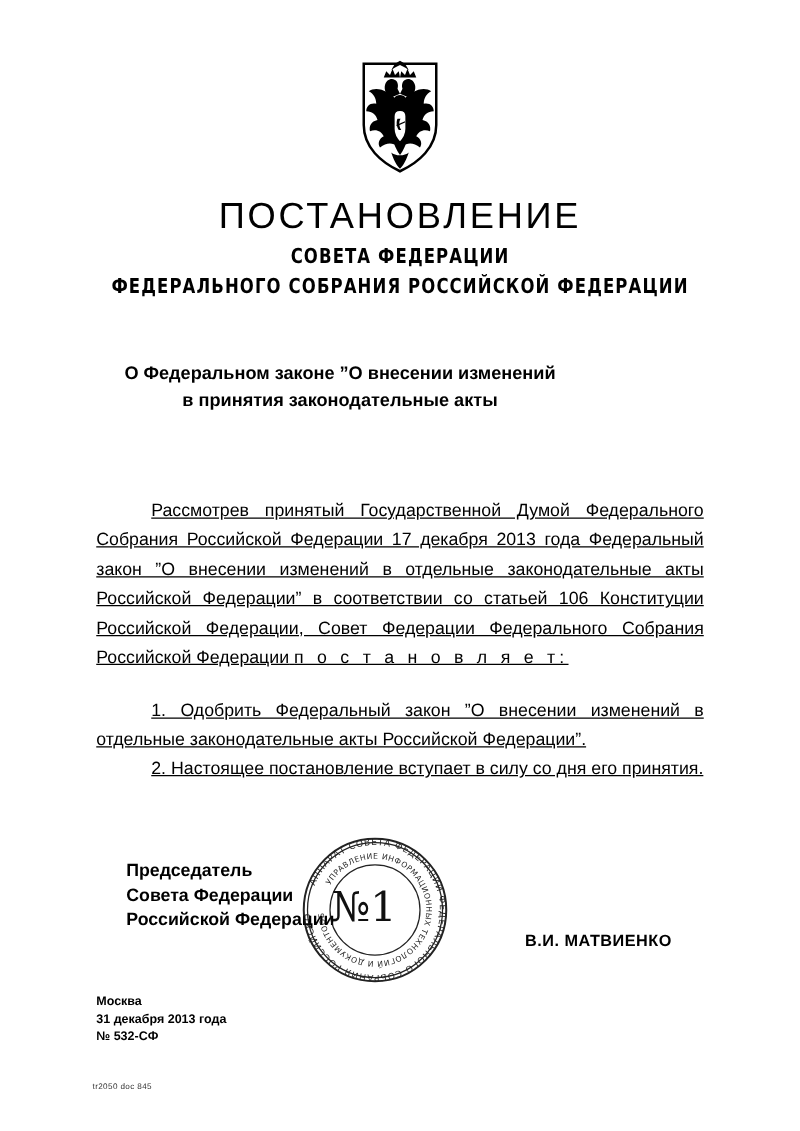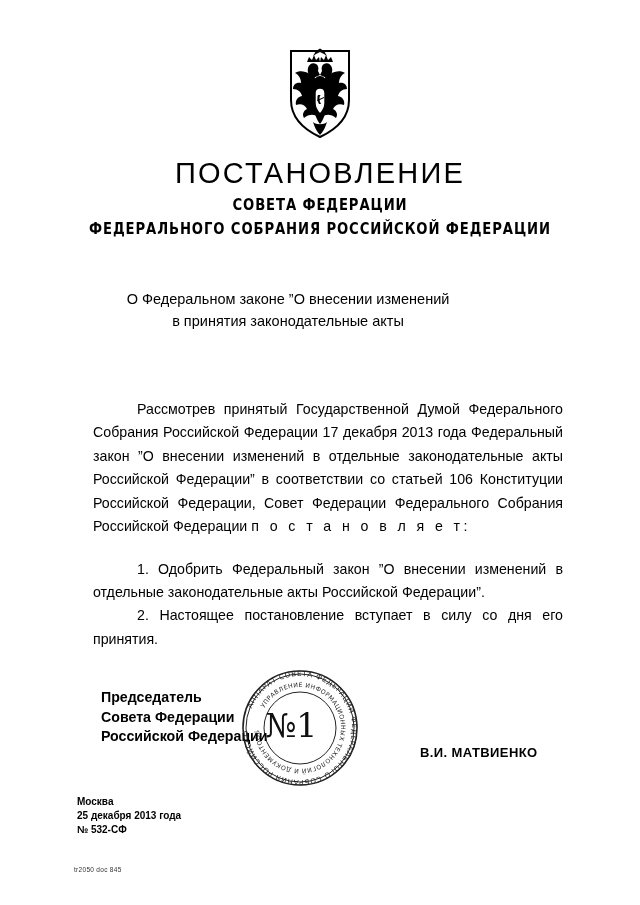--- a/index.html
+++ b/index.html
@@ -66,43 +66,44 @@
     font-weight: 700;
     letter-spacing: 1.1px;
     font-family: "DejaVu Sans", sans-serif;
     transform: scaleX(0.80);
   }
 
   
   .subject {
     position: absolute;
     top: 288px;
-    left: 16px;
+    left: 0;
     width: 544px;
     text-align: center;
     font-size: 14.5px;
-    font-weight: 400;
+    font-weight: 700;
     line-height: 1.55;
   }
 
   
   .body-text {
     position: absolute;
     top: 398px;
     left: 77px;
     width: 486px;
     font-size: 14.2px;
     line-height: 1.65;
     text-align: justify;
   }
   .body-text p {
-    margin: 0 0 0 16px;
+    margin: 0 0 0 0;
     text-indent: 44px;
     text-align: justify;
     text-justify: inter-word;
+    text-decoration: underline;
   }
   .body-text p.spaced {
     margin-top: 19px;
   }
   .postanovlyaet {
     letter-spacing: 3.4px;
   }
 
   
   .sign-left {
@@ -239,19 +240,19 @@
     <text font-size="6.2" font-family="DejaVu Sans, sans-serif" fill="#111" letter-spacing="0.4">
       <textPath href="#arcInner" startOffset="8%">УПРАВЛЕНИЕ ИНФОРМАЦИОННЫХ ТЕХНОЛОГИЙ И ДОКУМЕНТООБОРОТА</textPath>
     </text>
   </svg>
   <div class="stamp-num">№1</div>
 
   <div class="sign-right">В.И. МАТВИЕНКО</div>
 
   <div class="place-date">
     <div>Москва</div>
-    <div>25 декабря 2013 года</div>
+    <div>31 декабря 2013 года</div>
     <div>№ 532-СФ</div>
   </div>
 
   <div class="docmark">tr2050 doc  845</div>
 
 </div>
 
 </body></html>

